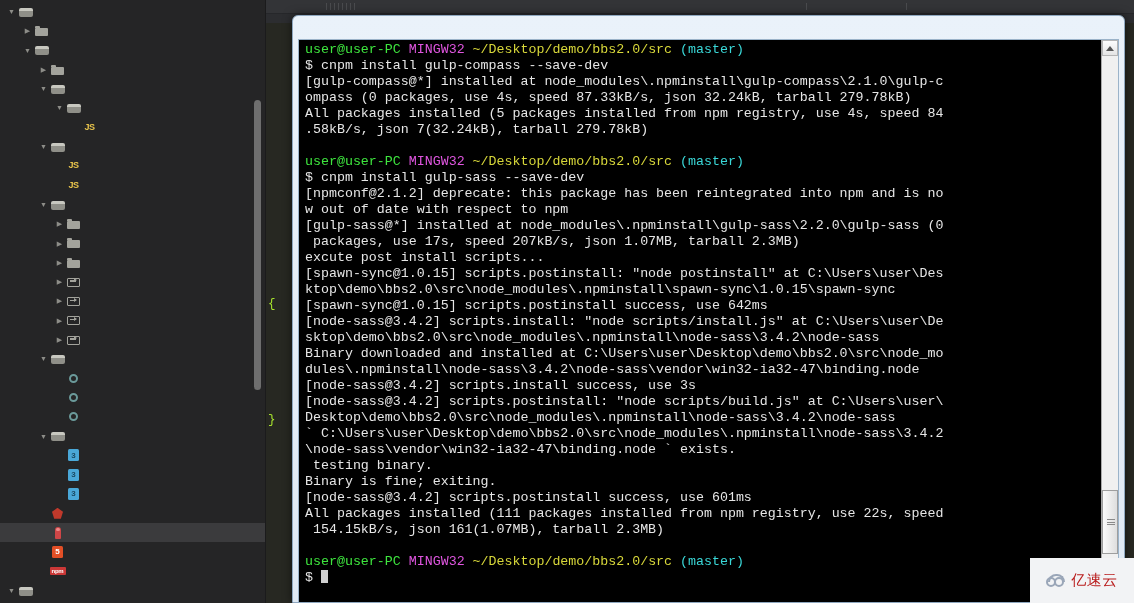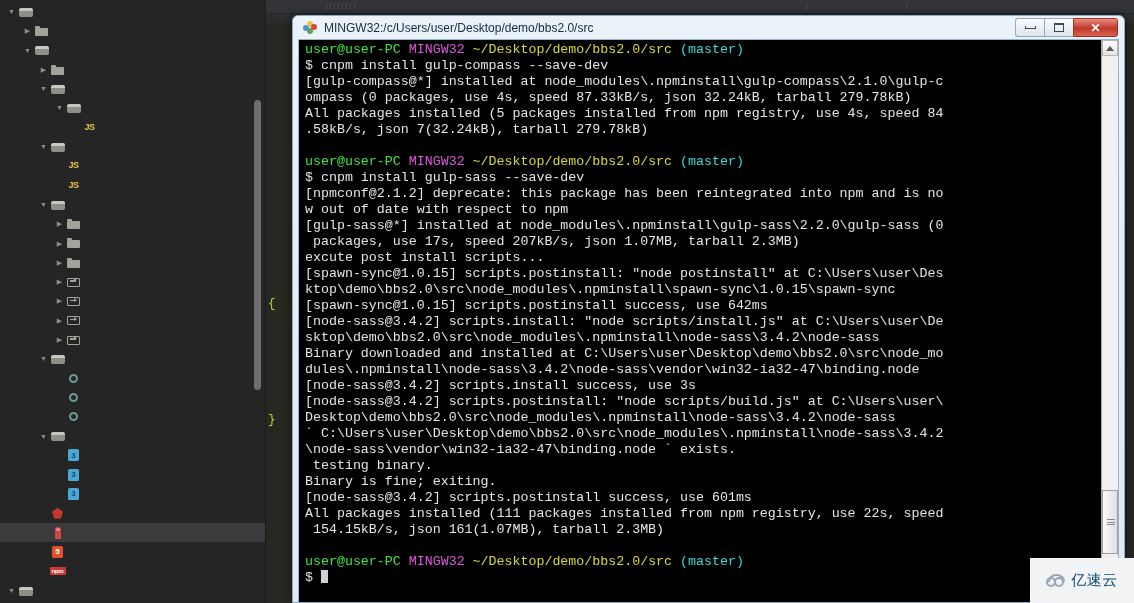--- a/index.html
+++ b/index.html
@@ -237,21 +237,21 @@
   #wm-cloud .cb{
     position:absolute; border:2px solid #9aa6b8; border-radius:50%;
   }
   #wm-cloud .c1{ left:0; top:3px; width:10px; height:10px; }
   #wm-cloud .c2{ left:8px; top:3px; width:10px; height:10px; }
   #wm-cloud .ctop{
     position:absolute; left:2px; top:0; width:17px; height:8px;
     border:2px solid #9aa6b8; border-bottom:none; border-radius:9px 9px 0 0;
   }
   #wm-text{
-    font-size:15px; color:#0c4a6e; font-family:"DejaVu Sans", sans-serif;
+    font-size:15px; color:#b91c1c; font-family:"DejaVu Sans", sans-serif;
     letter-spacing:0.5px;
   }
 </style>
 </head>
 <body>
 
 <div id="editor">
 
   <div id="sidebar">
     <div id="tree-rows">
@@ -564,39 +564,20 @@
       <div class="gl"><span></span></div>
       <div class="gl"><span></span></div>
       <div class="gl"><span></span></div>
       <div class="gl"><span class="brace">}</span><span></span></div>
     </div>
   <div id="codearea"></div>
 </div>
 
 <div id="term">
 
-  <div id="titlebar">
-    <span class="tbico">
-      <span class="d1"></span>
-        <span class="d2"></span>
-      <span class="d3"></span>
-        <span class="d4"></span>
-    </span>
-    <span id="title-text">MINGW32:/c/Users/user/Desktop/demo/bbs2.0/src</span>
-
-    <div id="wctrls">
-      <div class="wc min">
-        <span class="sq-min"></span>
-      </div>
-      <div class="wc max">
-        <span class="sq-max"></span>
-      </div>
-      <div class="wc close">✕</div>
-    </div>
-  </div>
 
   <div id="termbody">
     <div id="termtext"><div class="ln"><span class="c-green">user@user-PC</span> <span class="c-mag">MINGW32</span> <span class="c-yel">~/Desktop/demo/bbs2.0/src</span> <span class="c-cyan">(master)</span></div><div class="ln">$ cnpm install gulp-compass --save-dev</div><div class="ln">[gulp-compass@*] installed at node_modules\.npminstall\gulp-compass\2.1.0\gulp-c</div><div class="ln">ompass (0 packages, use 4s, speed 87.33kB/s, json 32.24kB, tarball 279.78kB)</div><div class="ln">All packages installed (5 packages installed from npm registry, use 4s, speed 84</div><div class="ln">.58kB/s, json 7(32.24kB), tarball 279.78kB)</div><div class="ln">&nbsp;</div><div class="ln"><span class="c-green">user@user-PC</span> <span class="c-mag">MINGW32</span> <span class="c-yel">~/Desktop/demo/bbs2.0/src</span> <span class="c-cyan">(master)</span></div><div class="ln">$ cnpm install gulp-sass --save-dev</div><div class="ln">[npmconf@2.1.2] deprecate: this package has been reintegrated into npm and is no</div><div class="ln">w out of date with respect to npm</div><div class="ln">[gulp-sass@*] installed at node_modules\.npminstall\gulp-sass\2.2.0\gulp-sass (0</div><div class="ln"> packages, use 17s, speed 207kB/s, json 1.07MB, tarball 2.3MB)</div><div class="ln">excute post install scripts...</div><div class="ln">[spawn-sync@1.0.15] scripts.postinstall: "node postinstall" at C:\Users\user\Des</div><div class="ln">ktop\demo\bbs2.0\src\node_modules\.npminstall\spawn-sync\1.0.15\spawn-sync</div><div class="ln">[spawn-sync@1.0.15] scripts.postinstall success, use 642ms</div><div class="ln">[node-sass@3.4.2] scripts.install: "node scripts/install.js" at C:\Users\user\De</div><div class="ln">sktop\demo\bbs2.0\src\node_modules\.npminstall\node-sass\3.4.2\node-sass</div><div class="ln">Binary downloaded and installed at C:\Users\user\Desktop\demo\bbs2.0\src\node_mo</div><div class="ln">dules\.npminstall\node-sass\3.4.2\node-sass\vendor\win32-ia32-47\binding.node</div><div class="ln">[node-sass@3.4.2] scripts.install success, use 3s</div><div class="ln">[node-sass@3.4.2] scripts.postinstall: "node scripts/build.js" at C:\Users\user\</div><div class="ln">Desktop\demo\bbs2.0\src\node_modules\.npminstall\node-sass\3.4.2\node-sass</div><div class="ln">` C:\Users\user\Desktop\demo\bbs2.0\src\node_modules\.npminstall\node-sass\3.4.2</div><div class="ln">\node-sass\vendor\win32-ia32-47\binding.node ` exists.</div><div class="ln"> testing binary.</div><div class="ln">Binary is fine; exiting.</div><div class="ln">[node-sass@3.4.2] scripts.postinstall success, use 601ms</div><div class="ln">All packages installed (111 packages installed from npm registry, use 22s, speed</div><div class="ln"> 154.15kB/s, json 161(1.07MB), tarball 2.3MB)</div><div class="ln">&nbsp;</div><div class="ln"><span class="c-green">user@user-PC</span> <span class="c-mag">MINGW32</span> <span class="c-yel">~/Desktop/demo/bbs2.0/src</span> <span class="c-cyan">(master)</span></div><div class="ln">$ <span class="cursor"></span></div></div>
 
     <div id="termscroll">
       <div class="arrbtn up">
         <span class="tri-up"></span>
       </div>
       <div id="termthumb">
         <span class="grip">

